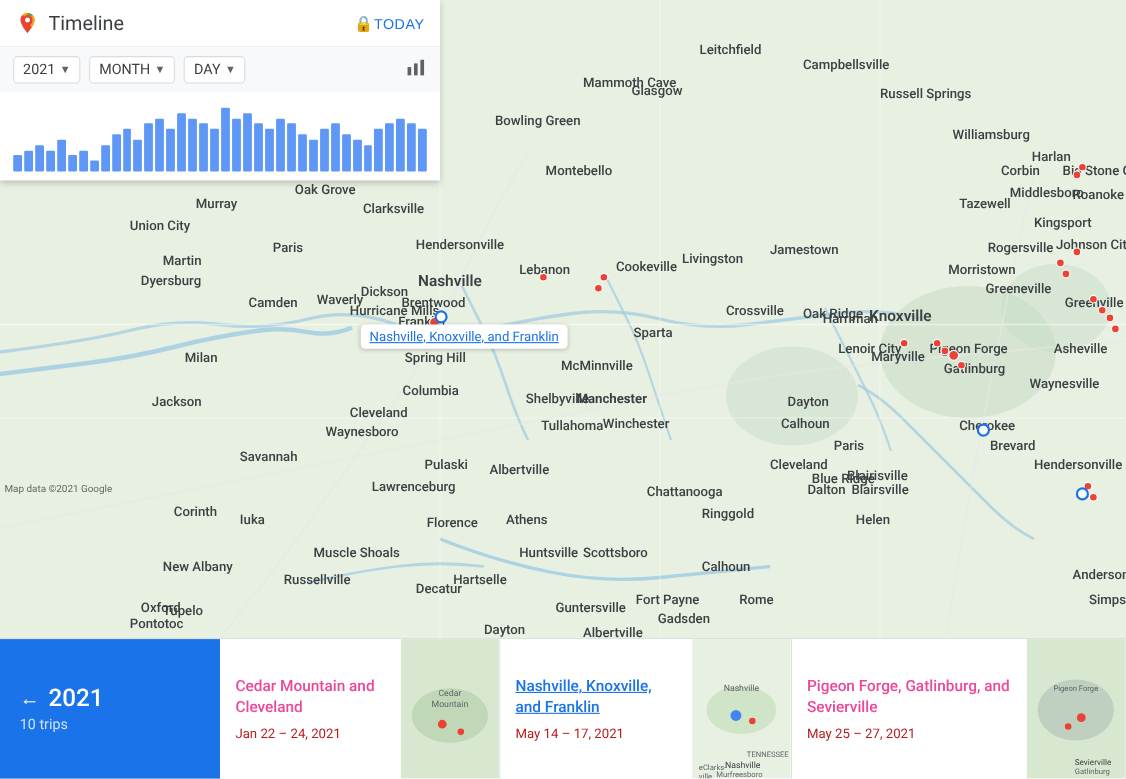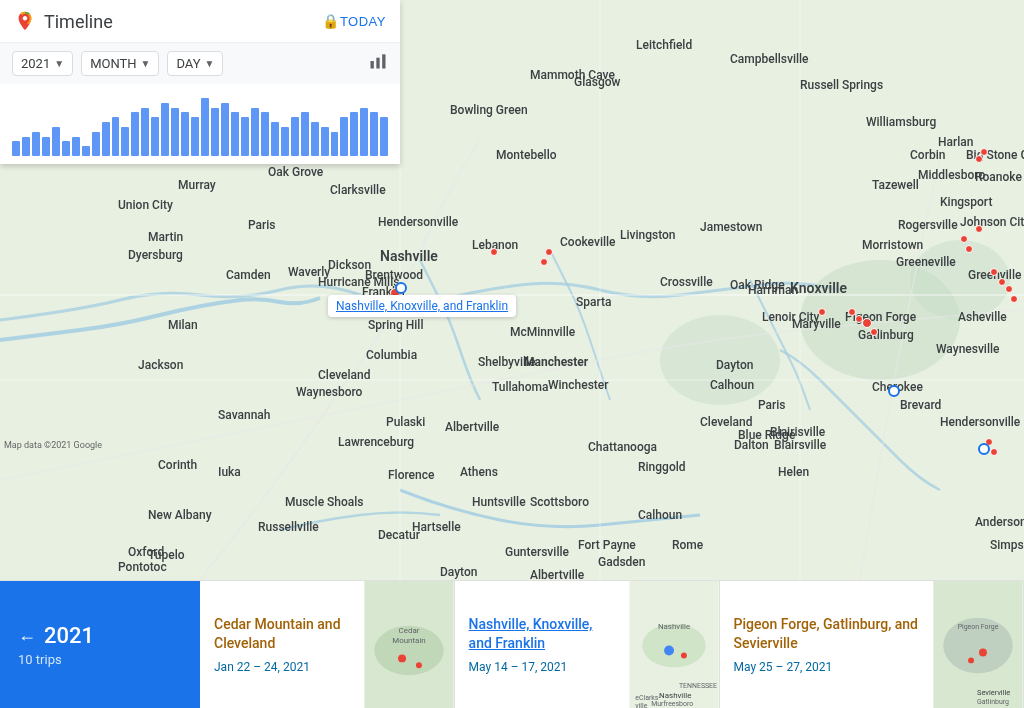--- a/index.html
+++ b/index.html
@@ -263,34 +263,34 @@
     .trip-info {
       padding: 16px 14px;
       flex: 1;
       display: flex;
       flex-direction: column;
       justify-content: center;
     }
 
     .trip-name {
       font-size: 14px;
-      color: #a16207;
+      color: #ec4899;
       font-weight: 500;
       line-height: 1.3;
       margin-bottom: 8px;
     }
 
     .trip-name.linked {
       color: #1a73e8;
       text-decoration: underline;
     }
 
     .trip-date {
       font-size: 12px;
-      color: #0369a1;
+      color: #b91c1c;
     }
 
     .trip-thumb {
       width: 90px;
       min-width: 90px;
       overflow: hidden;
       position: relative;
     }
 
     .trip-thumb svg {

